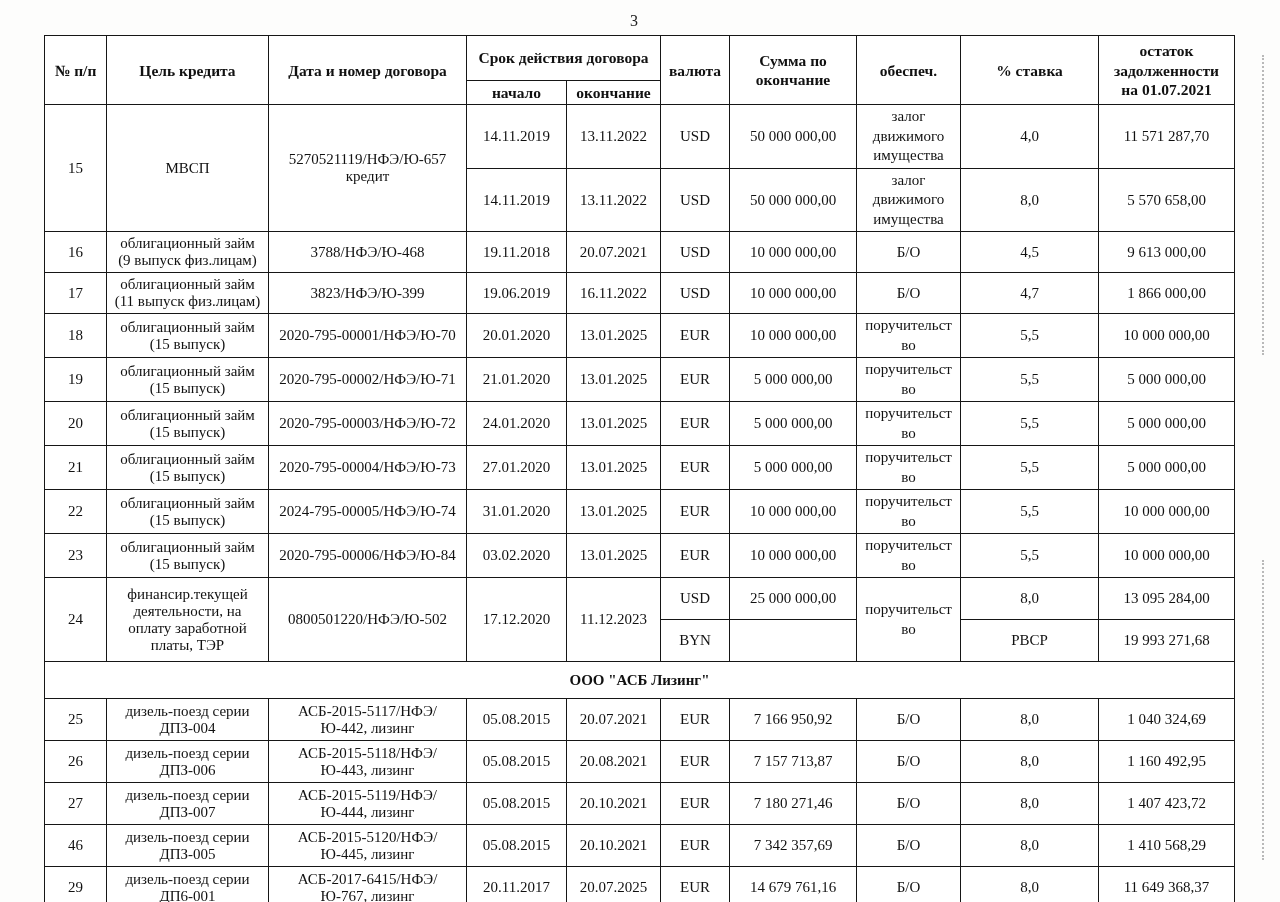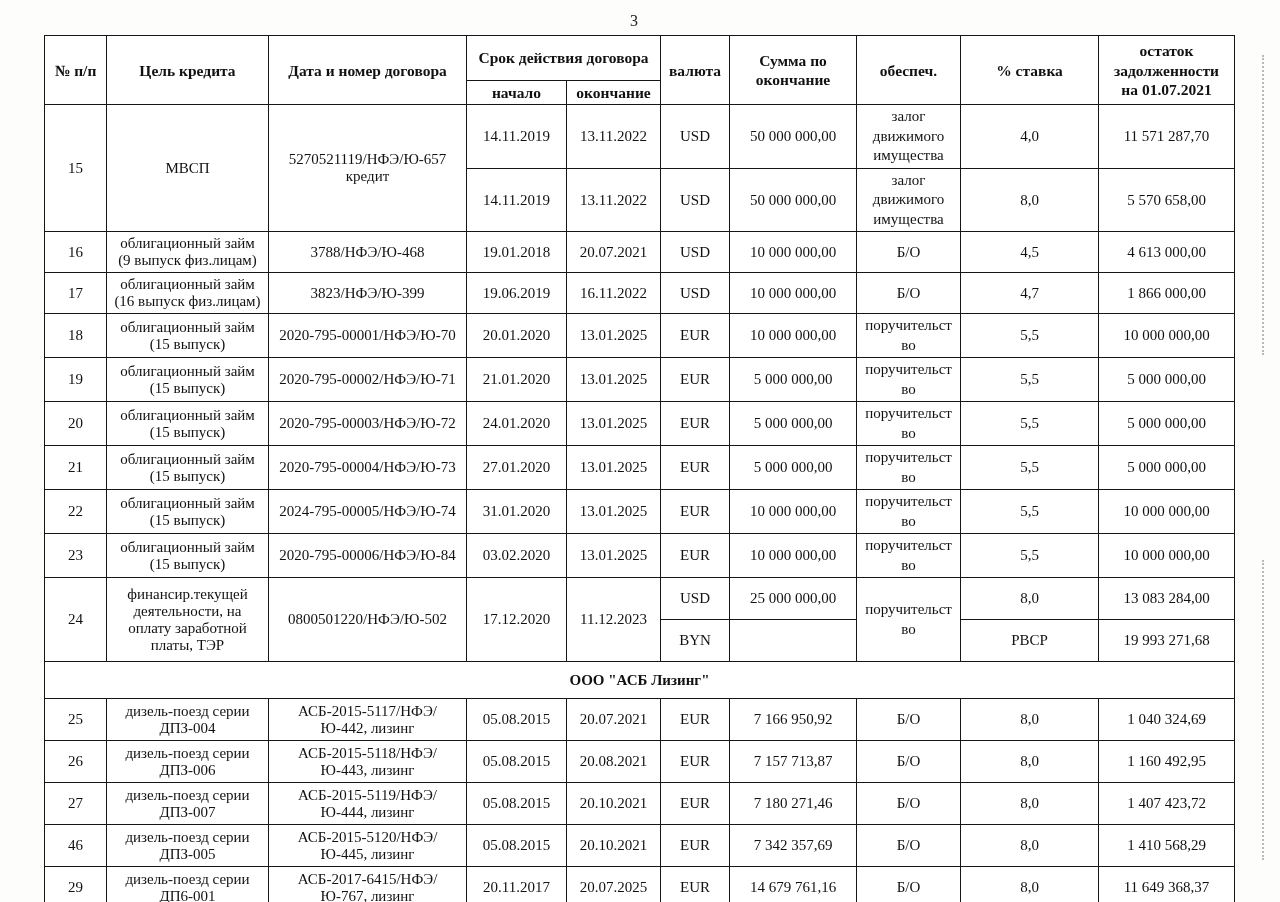--- a/index.html
+++ b/index.html
@@ -108,31 +108,31 @@
     <td>50 000 000,00</td>
     <td class="sm">залог движимого имущества</td>
     <td>8,0</td>
     <td>5 570 658,00</td>
   </tr>
 
   <tr class="r">
     <td>16</td>
     <td class="l">облигационный займ (9 выпуск физ.лицам)</td>
     <td class="l">3788/НФЭ/Ю-468</td>
-    <td>19.01.2018</td>
+    <td>19.11.2018</td>
     <td>20.07.2021</td>
     <td>USD</td>
     <td>10 000 000,00</td>
     <td>Б/О</td>
     <td>4,5</td>
-    <td>4 613 000,00</td>
+    <td>9 613 000,00</td>
   </tr>
   <tr class="r">
     <td>17</td>
-    <td class="l">облигационный займ (16 выпуск физ.лицам)</td>
+    <td class="l">облигационный займ (11 выпуск физ.лицам)</td>
     <td class="l">3823/НФЭ/Ю-399</td>
     <td>19.06.2019</td>
     <td>16.11.2022</td>
     <td>USD</td>
     <td>10 000 000,00</td>
     <td>Б/О</td>
     <td>4,7</td>
     <td>1 866 000,00</td>
   </tr>
 
@@ -212,21 +212,21 @@
   <tr class="lz">
     <td rowspan="2">24</td>
     <td rowspan="2" class="l">финансир.текущей деятельности, на оплату заработной платы, ТЭР</td>
     <td rowspan="2">0800501220/НФЭ/Ю-502</td>
     <td rowspan="2">17.12.2020</td>
     <td rowspan="2">11.12.2023</td>
     <td>USD</td>
     <td>25 000 000,00</td>
     <td rowspan="2" class="sm">поручительство</td>
     <td>8,0</td>
-    <td>13 083 284,00</td>
+    <td>13 095 284,00</td>
   </tr>
   <tr class="lz">
     <td>BYN</td>
     <td></td>
     <td>РВСР</td>
     <td>19 993 271,68</td>
   </tr>
 
   <tr class="sec">
     <td colspan="10" class="section-cell">ООО "АСБ Лизинг"</td>

